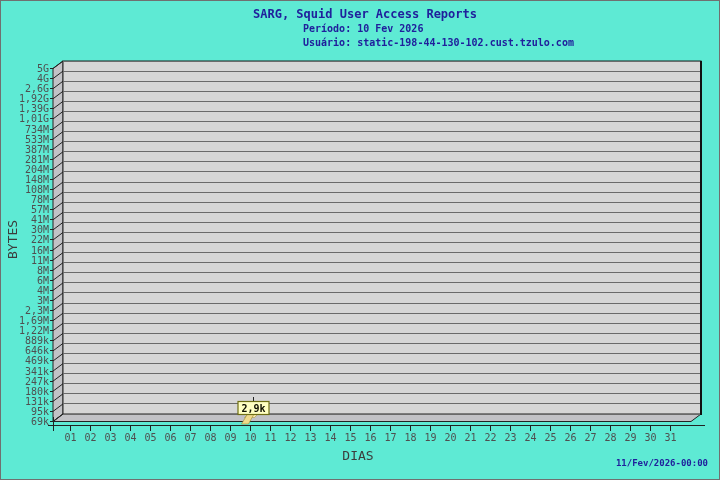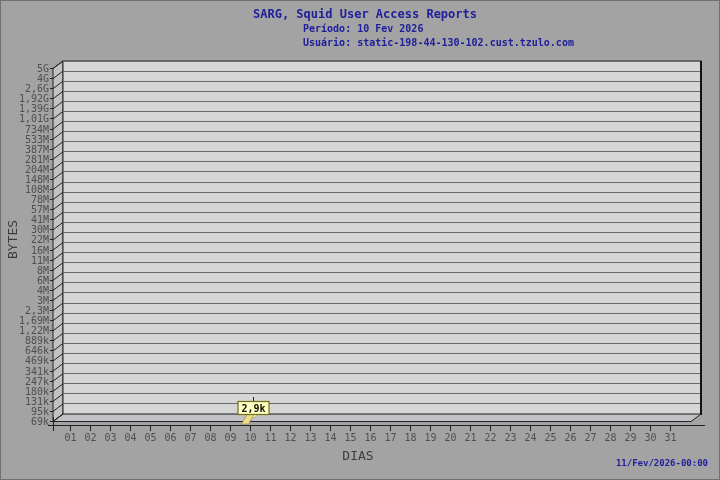--- a/index.html
+++ b/index.html
@@ -1,20 +1,20 @@
 <!DOCTYPE html>
 <html><head>
 <meta charset="utf-8">
 <style>
   html,body{margin:0;padding:0;background:#e6e6f6;}
   .screen{
     position:relative;
     width:718px;height:478px;
     border:1px solid #707070;
-    background:#a3a3a3;
+    background:#5eead4;
     font-family:"DejaVu Sans Mono", monospace;
     overflow:hidden;
   }
   svg text{font-family:"DejaVu Sans Mono", monospace; fill:#4f4f4f;}
   .hdr{fill:#20209c;}
   .t-title{font-size:12px;font-weight:bold;}
   .t-sub{font-size:10px;font-weight:bold;}
   .t-tick{font-size:10px;}
   .t-axis{font-size:13px;fill:#3c3c3c;}
   .t-stamp{font-size:9px;font-weight:bold;fill:#20209c;}

